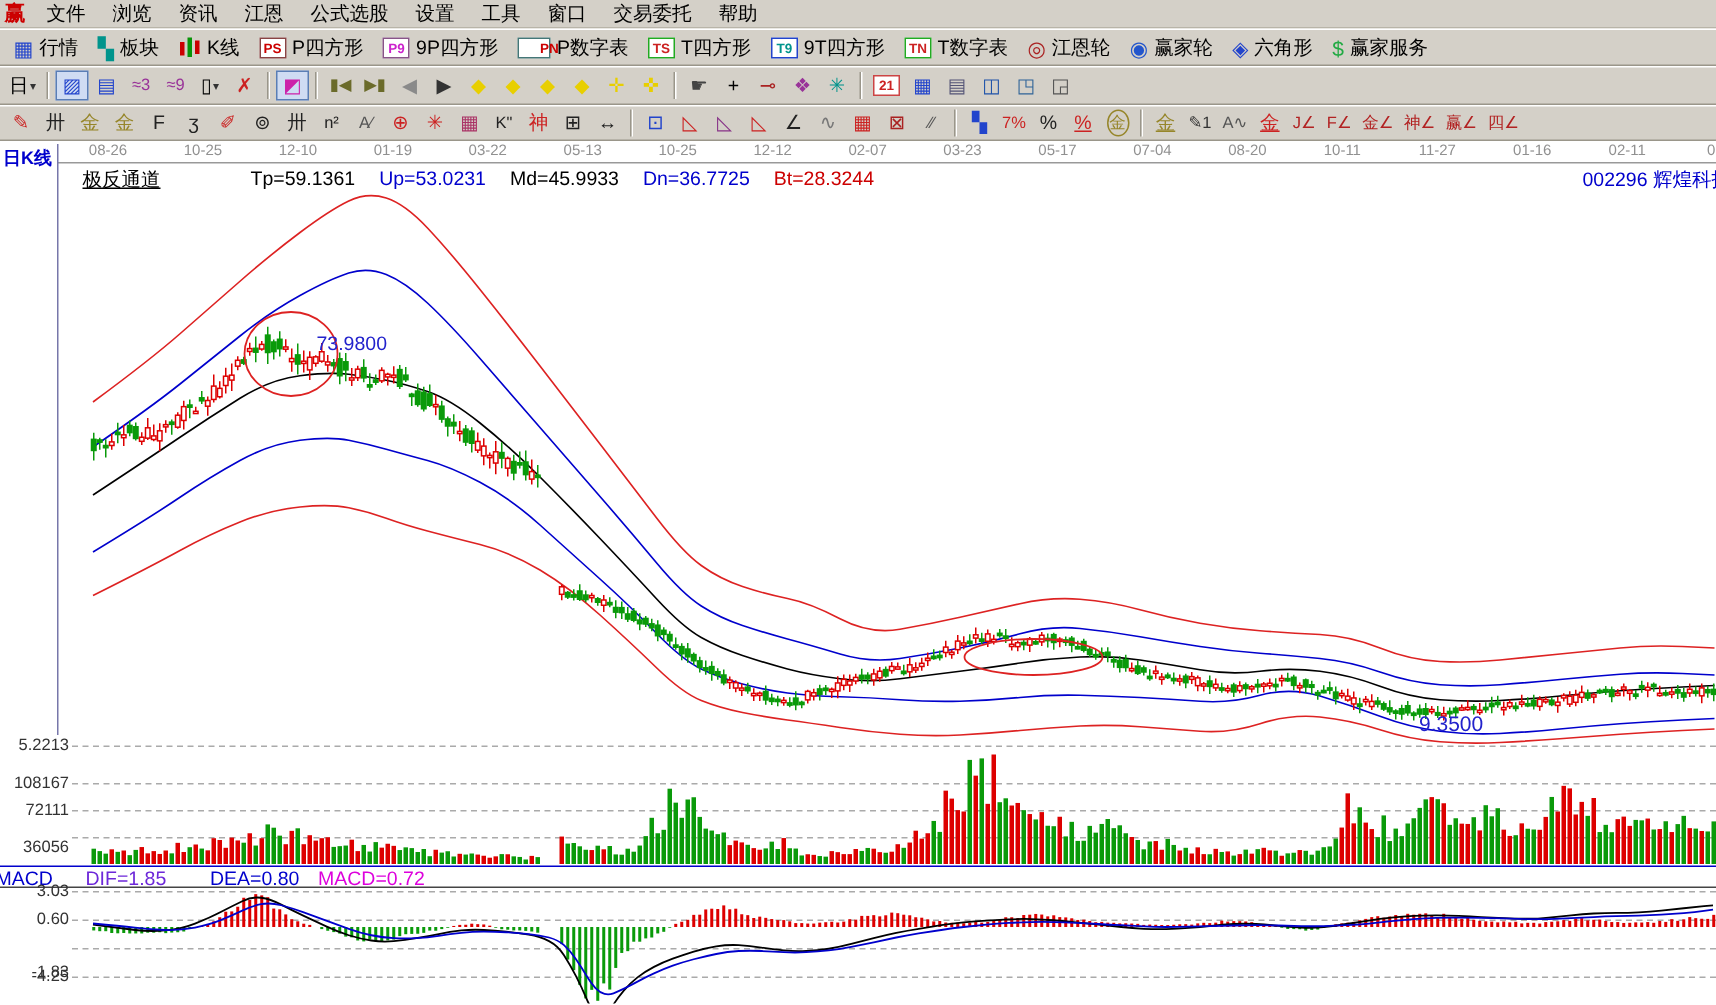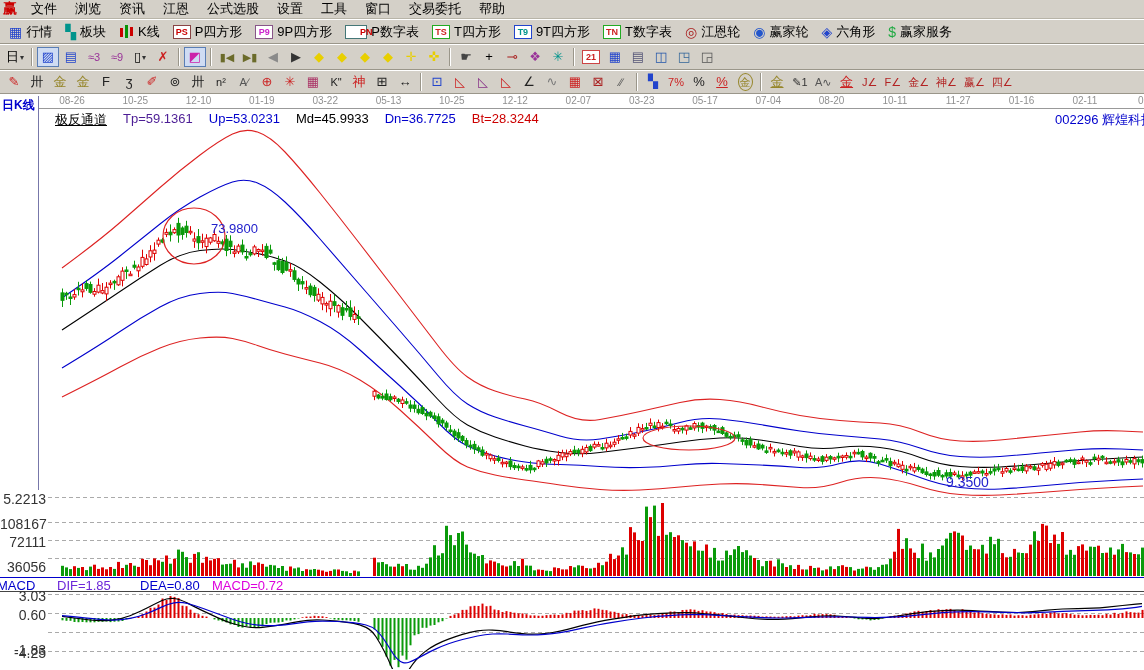--- a/index.html
+++ b/index.html
@@ -38,21 +38,21 @@
 .chartarea svg{position:absolute;top:0;left:0}
 .dates{position:absolute;top:1px;left:0;width:100%;height:12px;font-size:10px;color:#909090}
 .dates span{position:absolute;top:0;width:34px;text-align:center;white-space:nowrap}
 .klabel{position:absolute;top:3px;left:2px;color:#0000cc;font-size:12px;font-weight:bold;white-space:nowrap}
 .ind-header{position:absolute;top:17px;left:55px;display:flex;gap:16px;font-size:13px;white-space:nowrap}
 .ind-name{color:#000;text-decoration:underline}
 .stock{position:absolute;top:17px;right:-10px;color:#0000cc;font-size:13px;white-space:nowrap}
 .ann{position:absolute;color:#2222cc;white-space:nowrap}
 .ann1{left:211px;top:127px;font-size:13px}
 .ann2{left:946px;top:380px;font-size:14px}
-.axlab{position:absolute;left:0;width:46px;text-align:right;font-size:14px;color:#333;white-space:nowrap}
+.axlab{position:absolute;left:0;width:46px;text-align:right;font-size:11px;color:#333;white-space:nowrap}
 .macd-header{position:absolute;top:484px;left:0;width:420px;height:13px;font-size:13px}
 .macd-header span{position:absolute;top:0;white-space:nowrap}
 </style>
 </head>
 <body>
 
 <div class="screen">
   <div class="menubar">
     <span class="logo">赢</span>
   <span class="menu-item">文件</span>
@@ -1481,21 +1481,21 @@
         <span style="left: 814.6px;">08-20</span>
         <span style="left: 877.9px;">10-11</span>
         <span style="left: 941.2px;">11-27</span>
         <span style="left: 1004.5px;">01-16</span>
         <span style="left: 1067.8px;">02-11</span>
         <span style="left: 1131.1px;">05-0</span>
       </div>
     <span class="klabel">日K线</span>
     <div class="ind-header">
       <span class="ind-name">极反通道</span>
-    <span style="color: #4c1d95;">Tp=59.1361</span>
+    <span style="color: #000000; margin-left: 44px;">Tp=59.1361</span>
         <span style="color: rgb(0, 0, 204);">Up=53.0231</span>
         <span style="color: rgb(0, 0, 0);">Md=45.9933</span>
         <span style="color: rgb(0, 0, 204);">Dn=36.7725</span>
         <span style="color: rgb(204, 0, 0);">Bt=28.3244</span>
       </div>
     <span class="stock"><span>002296</span> <span>辉煌科技</span></span>
     <span class="ann ann1">73.9800</span>
     <span class="ann ann2">9.3500</span>
     <span class="axlab" style="top:397px">5.2213</span>
     <div class="macd-header">

